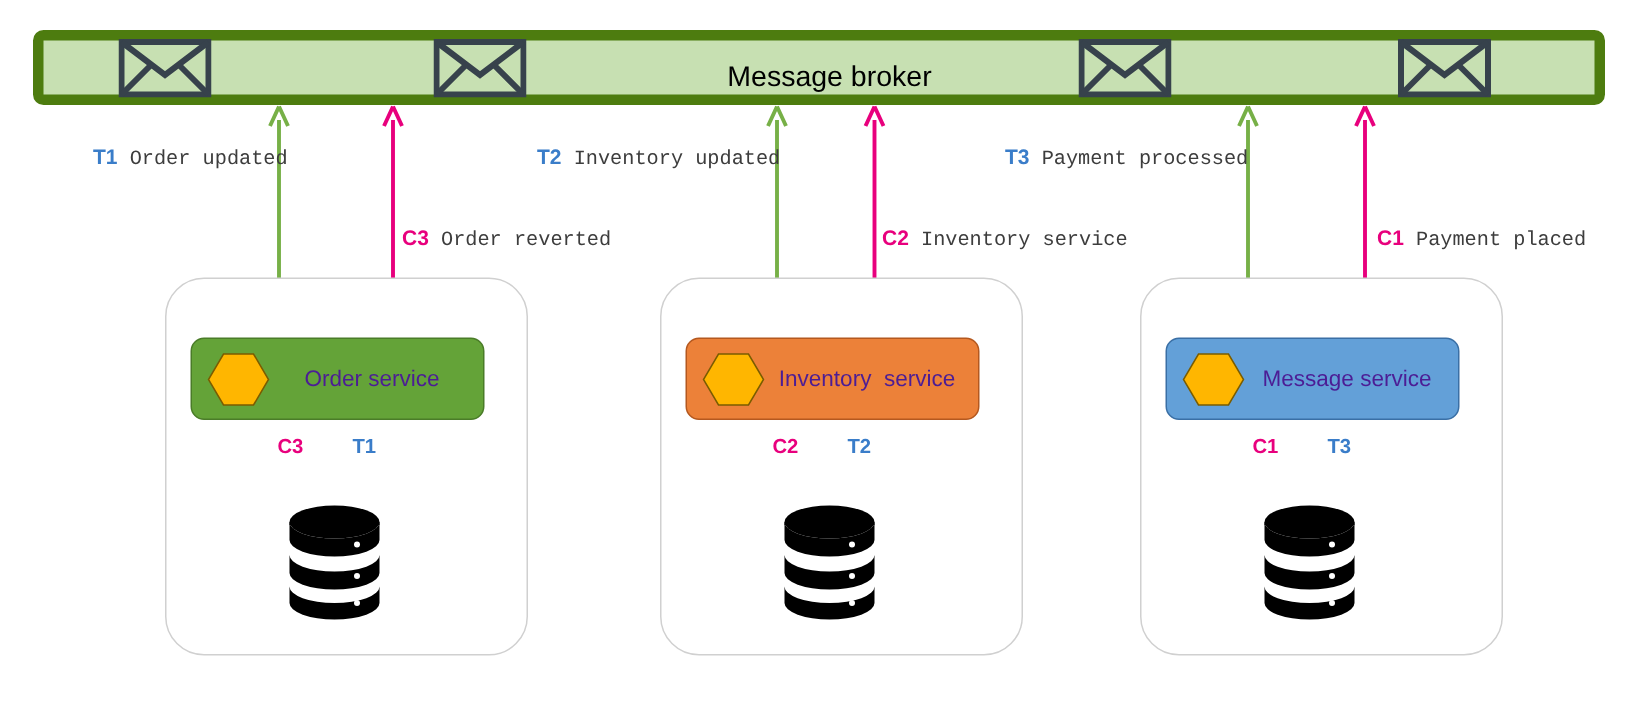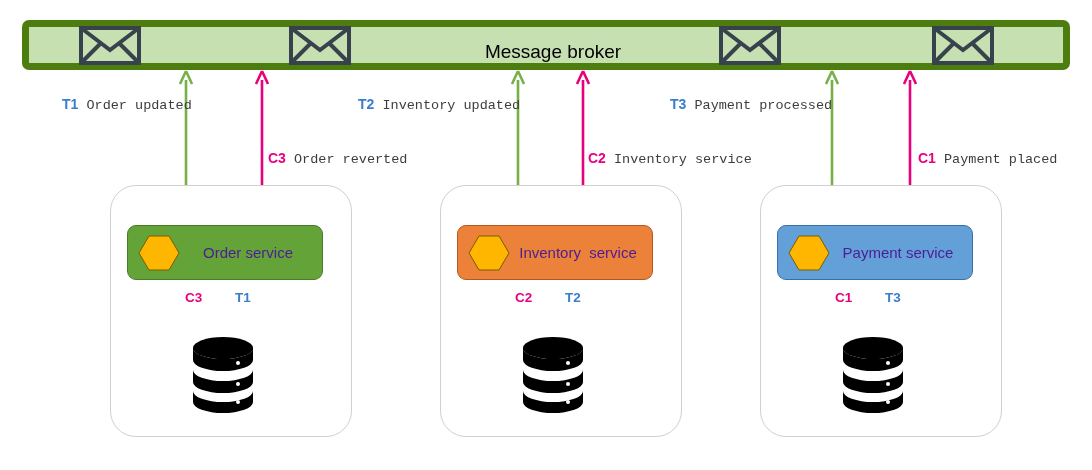--- a/index.html
+++ b/index.html
@@ -256,21 +256,21 @@
             <circle cx="47" cy="27" r="2" fill="#ffffff"></circle>
             <circle cx="47" cy="48" r="2" fill="#ffffff"></circle>
             <circle cx="47" cy="66" r="2" fill="#ffffff"></circle>
           </svg></div>
       </div>
       <div class="service-container" style="left: 760px;">
         <div class="service-box blue">
           <div class="hex-icon"><svg viewBox="0 0 42 38" width="42" height="38">
               <polygon points="11,2 31,2 41,19 31,36 11,36 1,19" fill="#ffb600" stroke="#7a5c00" stroke-width="1"></polygon>
             </svg></div>
-          <div class="service-label">Payment service</div>
+          <div class="service-label">Message service</div>
         </div>
         <div class="db-tag" style="left: 74px; top: 104px; color: rgb(232, 0, 125);">C1</div>
         <div class="db-tag" style="left: 124px; top: 104px; color: rgb(58, 125, 201);">T3</div>
         <div class="db-icon" style="left: 80px; top: 150px;"><svg viewBox="0 0 64 78" width="64" height="78">
             <ellipse cx="32" cy="12" rx="30" ry="11" fill="#000000"></ellipse>
             <path d="M2 12 L2 24 A30 11 0 0 0 62 24 L62 12 A30 11 0 0 1 2 12 Z" fill="#000000"></path>
             <path d="M2 34 L2 46 A30 11 0 0 0 62 46 L62 34 A30 11 0 0 1 2 34 Z" fill="#000000"></path>
             <path d="M2 55 L2 66 A30 11 0 0 0 62 66 L62 55 A30 11 0 0 1 2 55 Z" fill="#000000"></path>
             <rect x="2" y="12" width="60" height="2" fill="#000000"></rect>
             <circle cx="47" cy="27" r="2" fill="#ffffff"></circle>

